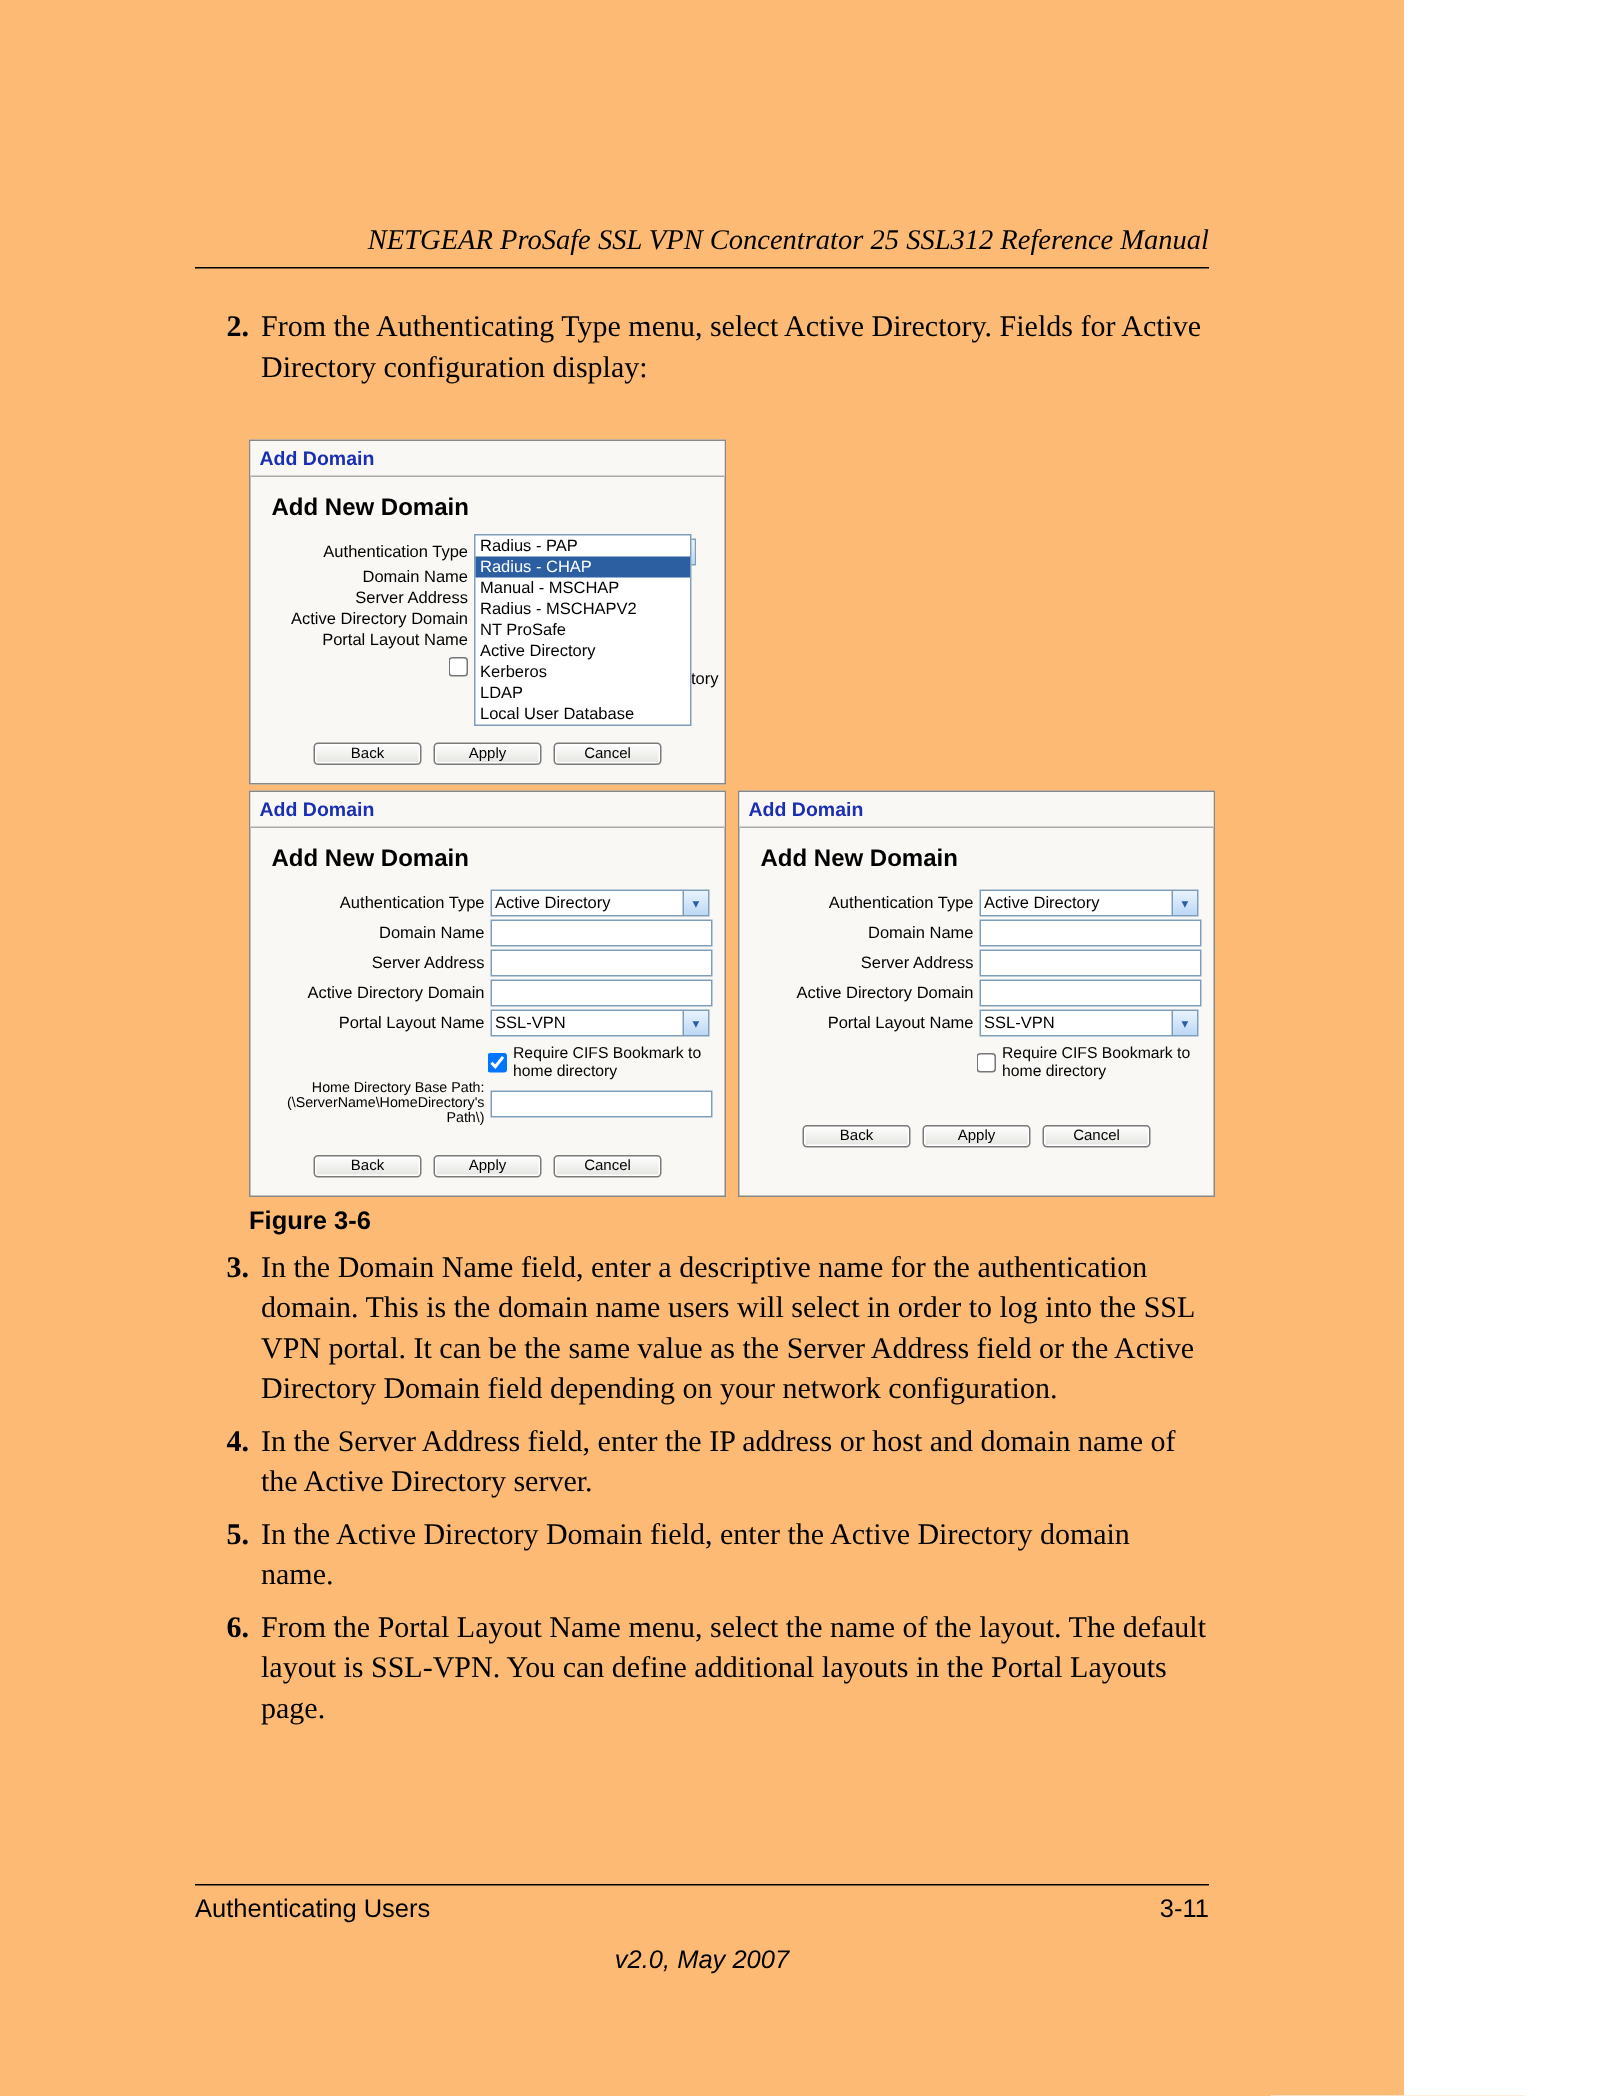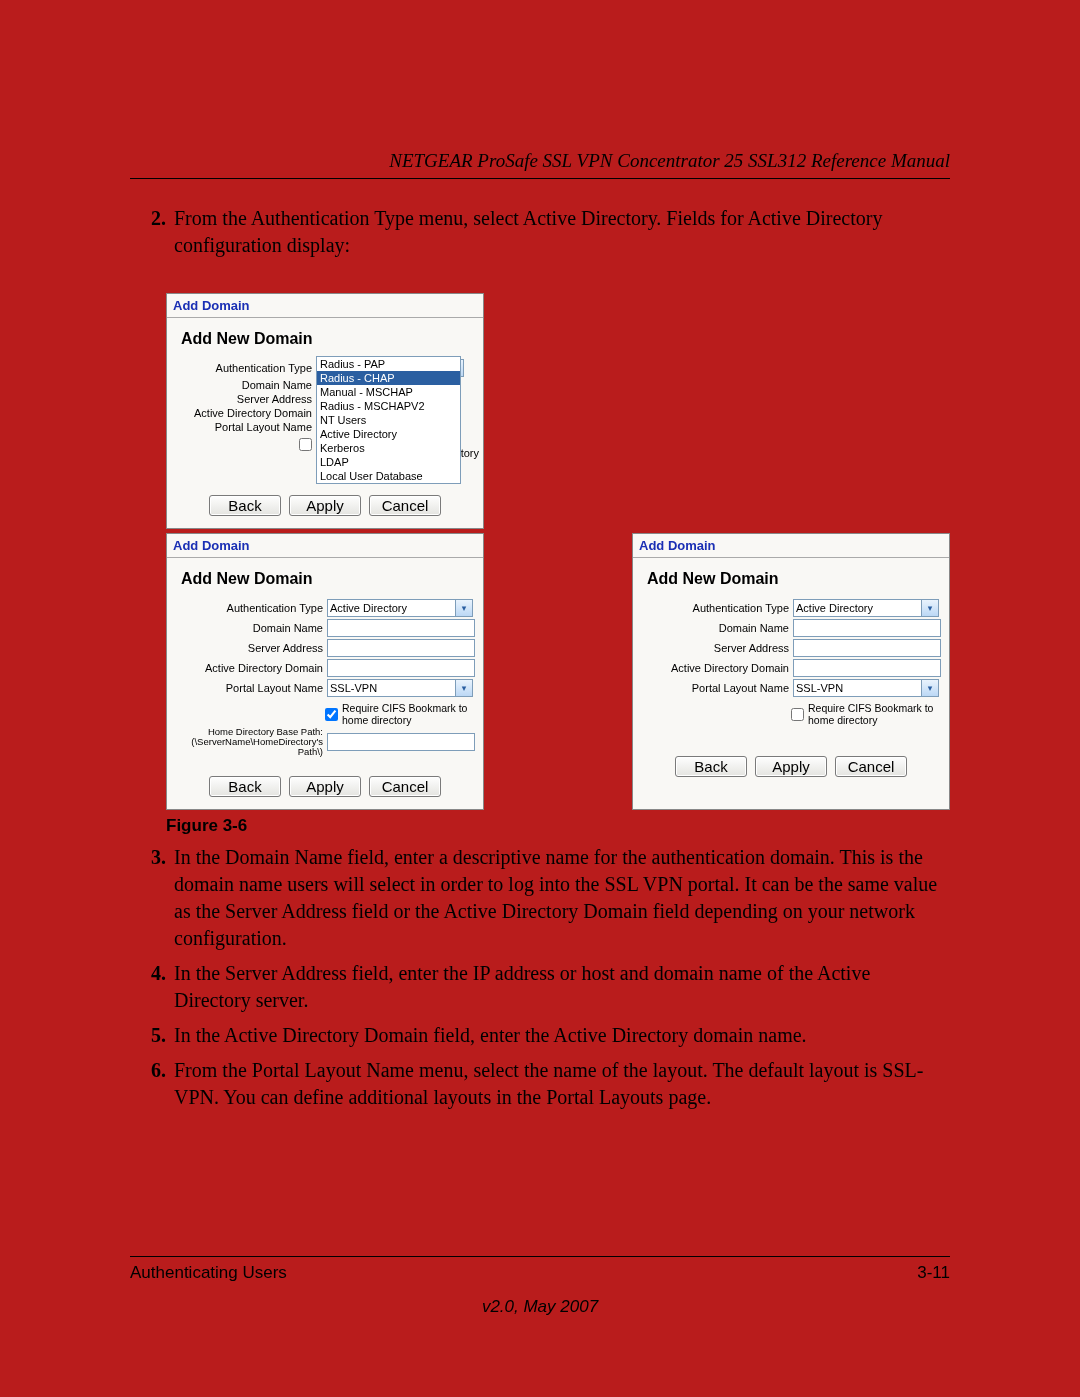--- a/index.html
+++ b/index.html
@@ -4,23 +4,23 @@
 <style>
   html, body {
     margin: 0;
     padding: 0;
     background: #fff;
     font-family: "Times New Roman", Times, serif;
     color: #000;
     width: 1080px;
   }
   .page {
-    width: 1080px;
+    width: 936px;
     min-height: 1397px;
-    background: #b91c1c;
+    background: #fdba74;
     position: relative;
     box-sizing: border-box;
     padding: 150px 130px 100px 130px; 
   }
 
   
   .running-header {
     text-align: right;
     font-style: italic;
     font-size: 19px;
@@ -127,21 +127,21 @@
     font-size:9px; color:#2b5fa1;
   }
   .btn-row {
     display:flex;
     justify-content:center;
     gap:8px;
     padding: 18px 0 12px 0;
   }
   .btn {
     font-family: Tahoma, Arial, sans-serif;
-    font-size: 15px;
+    font-size: 10px;
     border: 1px solid #7a7a7a;
     border-radius: 3px;
     background: linear-gradient(#fefefe,#e4e4e0);
     padding: 1px 10px;
     min-width: 50px;
     text-align:center;
     box-shadow: inset 0 0 0 1px #fff;
   }
   
   .dropdown {
@@ -215,21 +215,21 @@
 <body>
 
 <div class="page">
 
   <div class="running-header">NETGEAR ProSafe SSL VPN Concentrator 25 SSL312 Reference Manual</div>
   <hr class="header-rule">
 
   <ol class="steps">
     <li>
       <div class="num">2.</div>
-      <div class="body">From the Authentication Type menu, select Active Directory. Fields for Active Directory configuration display:</div>
+      <div class="body">From the Authenticating Type menu, select Active Directory. Fields for Active Directory configuration display:</div>
     </li>
   </ol>
 
   <div class="panels-wrap">
 
     <div class="panel panel-top">
       <div class="panel-title">Add Domain</div>
       <div class="section-title">Add New Domain</div>
 
       <div class="form-row">
@@ -255,21 +255,21 @@
         <div class="form-label" style="text-align:right;">
           <input type="checkbox" style="margin-right: 0px;">
         </div>
       </div>
 
       <div class="dropdown" style="left:149px; top:62px;">
         <div class="dropdown-item">Radius - PAP</div>
         <div class="dropdown-item hl">Radius - CHAP</div>
         <div class="dropdown-item">Manual - MSCHAP</div>
         <div class="dropdown-item">Radius - MSCHAPV2</div>
-        <div class="dropdown-item">NT Users</div>
+        <div class="dropdown-item">NT ProSafe</div>
         <div class="dropdown-item">Active Directory</div>
         <div class="dropdown-item">Kerberos</div>
         <div class="dropdown-item">LDAP</div>
         <div class="dropdown-item">Local User Database</div>
       </div>
       <span class="tory-frag" style="top:153px;">tory</span>
 
       <div class="btn-row" style="padding-top:40px;">
         <div class="btn">Back</div>
         <div class="btn">Apply</div>

